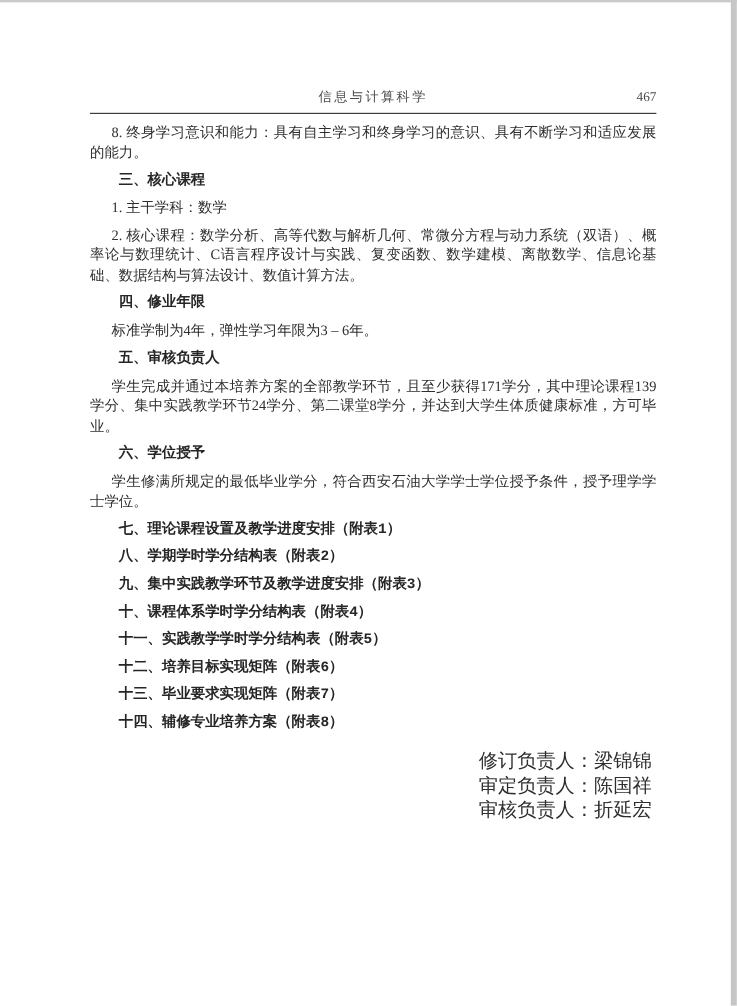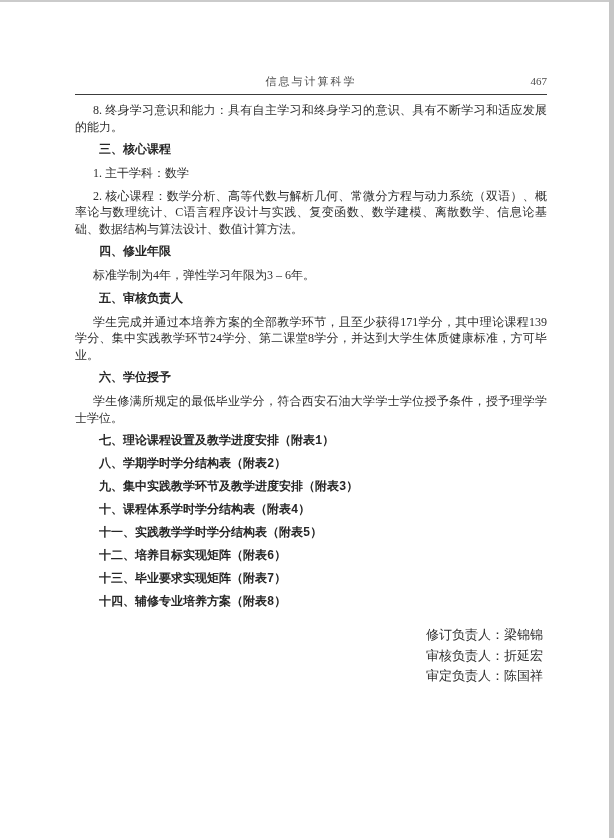--- a/index.html
+++ b/index.html
@@ -69,21 +69,21 @@
     padding-left: 24px;
     text-indent: 0;
     margin: 7px 0;
     line-height: 16px;
     text-align: left;
   }
   .signatures {
     margin-top: 15px;
     text-align: right;
     padding-right: 4px;
-    font-size: 13px;
+    font-size: 16px;
     line-height: 20.5px;
     color: #2e2e2e;
   }
   .signatures p {
     margin: 0;
   }
 </style>
 </head>
 <body>
 
@@ -113,17 +113,17 @@
     <p class="list-item">九、集中实践教学环节及教学进度安排（附表3）</p>
     <p class="list-item">十、课程体系学时学分结构表（附表4）</p>
     <p class="list-item">十一、实践教学学时学分结构表（附表5）</p>
     <p class="list-item">十二、培养目标实现矩阵（附表6）</p>
     <p class="list-item">十三、毕业要求实现矩阵（附表7）</p>
     <p class="list-item">十四、辅修专业培养方案（附表8）</p>
   </div>
 
   <div class="signatures">
     <p>修订负责人：梁锦锦</p>
+    <p>审定负责人：陈国祥</p>
     <p>审核负责人：折延宏</p>
-    <p>审定负责人：陈国祥</p>
   </div>
 
 </div>
 
 </body></html>

